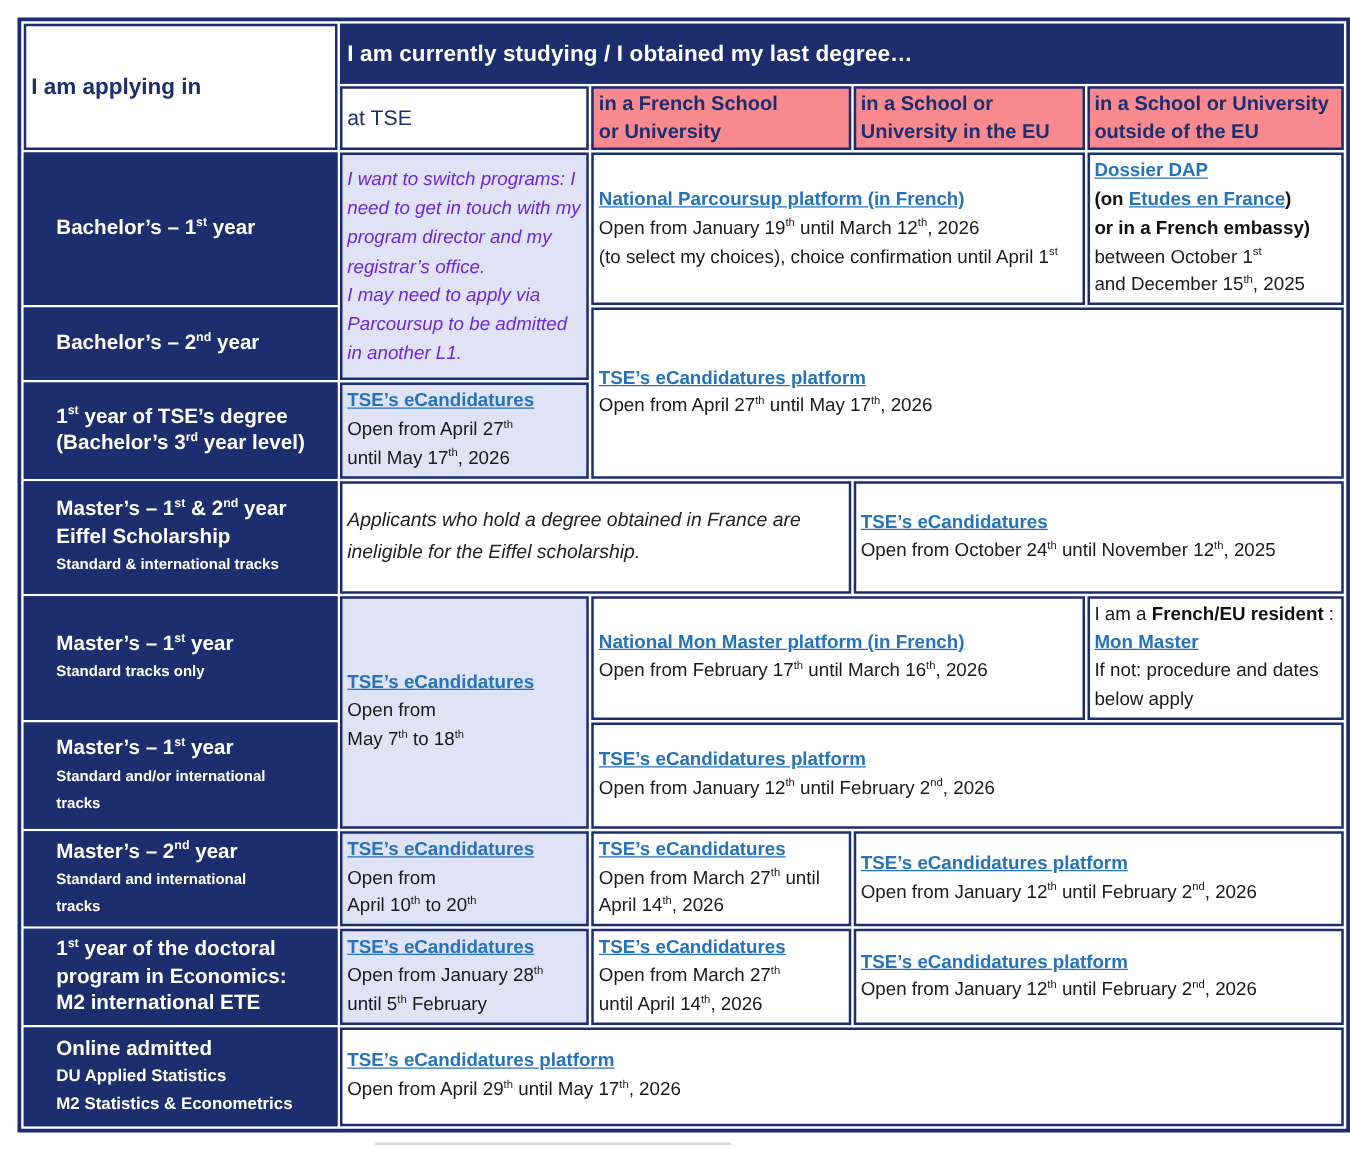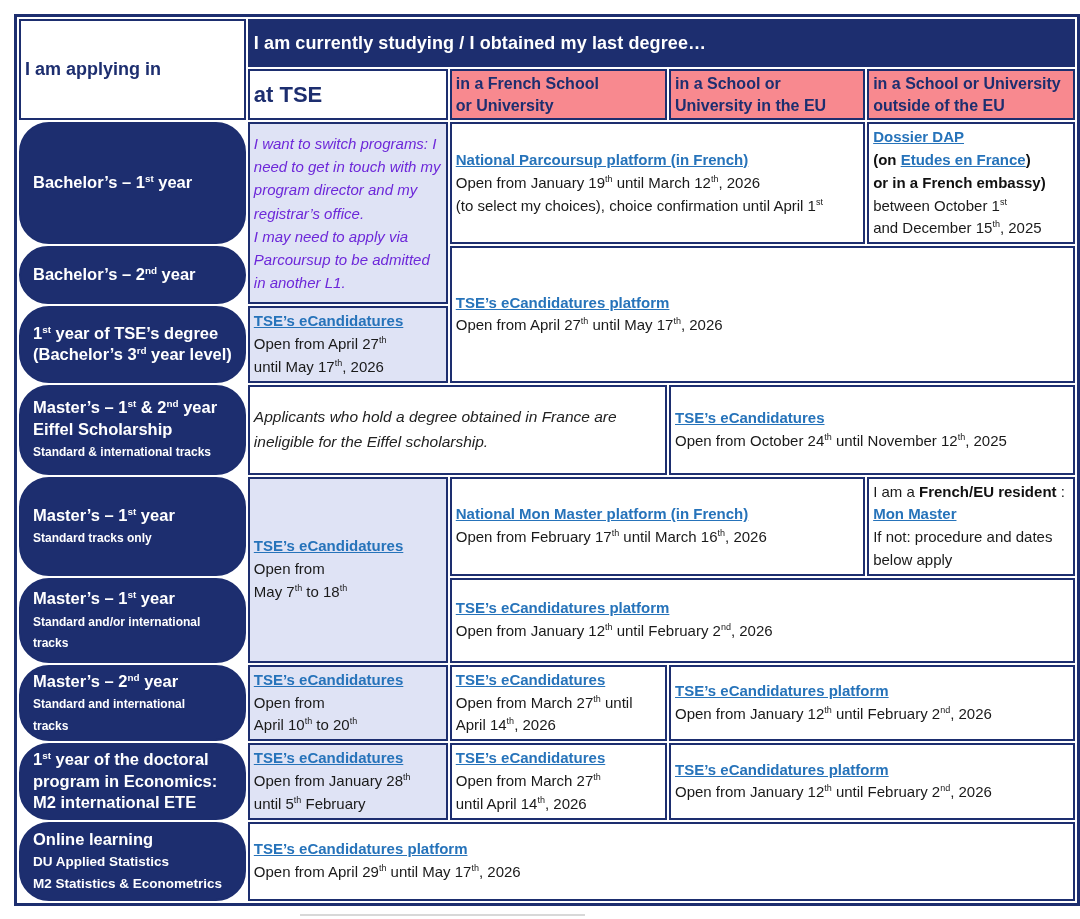--- a/index.html
+++ b/index.html
@@ -22,24 +22,24 @@
     table-layout:fixed;background:#fff;
   }
   td{
     border:2px solid var(--navy);
     vertical-align:middle;
     padding:2px 4px;overflow:hidden;
   }
   
   td.corner{background:#fff;color:var(--navy);font-weight:700;font-size:18px;margin-top:31px;}
   td.topband{background:var(--navy);color:#fff;font-weight:700;font-size:18px;letter-spacing:.1px;}
-  td.whitehead{background:#fff;color:var(--navy);font-weight:700;font-size:22px;}
+  td.whitehead{background:#fff;color:var(--navy);font-weight:400;font-size:17px;}
   td.pinkhead{background:var(--pink);color:var(--navy);font-weight:700;font-size:16px;line-height:1.35;}
   
-  td.rowhead{background:var(--navy);color:#fff;font-weight:700;font-size:16.5px;line-height:1.3;padding:2px 12px;border-radius:30px;}
+  td.rowhead{background:var(--navy);color:#fff;font-weight:700;font-size:16.5px;line-height:1.3;padding:2px 24px;}
   td.rowhead .sub{font-size:12px;}
   td.rowhead .sub2{font-size:13.5px;}
   
   td.cell{background:#fff;color:var(--ink);font-size:15px;line-height:1.52;}
   td.lav{background:var(--lavender);}
   td.note{font-style:italic;color:#6d28d9;font-size:15px;line-height:1.55;}
   td.note2{font-style:italic;color:#222;font-size:15.5px;line-height:1.6;}
   .ln{white-space:nowrap;}
   a.lnk{color:var(--link);font-weight:700;text-decoration:underline;cursor:pointer;}
   .b{font-weight:700;color:#111;}
@@ -214,21 +214,21 @@
             <div class="ln"><span>Open from March 27<sup>th</sup></span></div>
             <div class="ln"><span>until April 14<sup>th</sup>, 2026</span></div>
           </td>
       <td class="cell" colspan="2">
             <div class="ln"><a class="lnk">TSE’s eCandidatures platform</a></div>
             <div class="ln"><span>Open from January 12<sup>th</sup> until February 2<sup>nd</sup>, 2026</span></div>
           </td>
     </tr>
     <tr style="height:79px">
       <td class="rowhead">
-            <div class="ln"><span>Online learning</span></div>
+            <div class="ln"><span>Online admitted</span></div>
             <div class="ln"><span class="sub2">DU Applied Statistics</span></div>
             <div class="ln"><span class="sub2">M2 Statistics &amp; Econometrics</span></div>
           </td>
       <td class="cell" colspan="4">
             <div class="ln"><a class="lnk">TSE’s eCandidatures platform</a></div>
             <div class="ln"><span>Open from April 29<sup>th</sup> until May 17<sup>th</sup>, 2026</span></div>
           </td>
     </tr>
   </tbody>
     </table>

